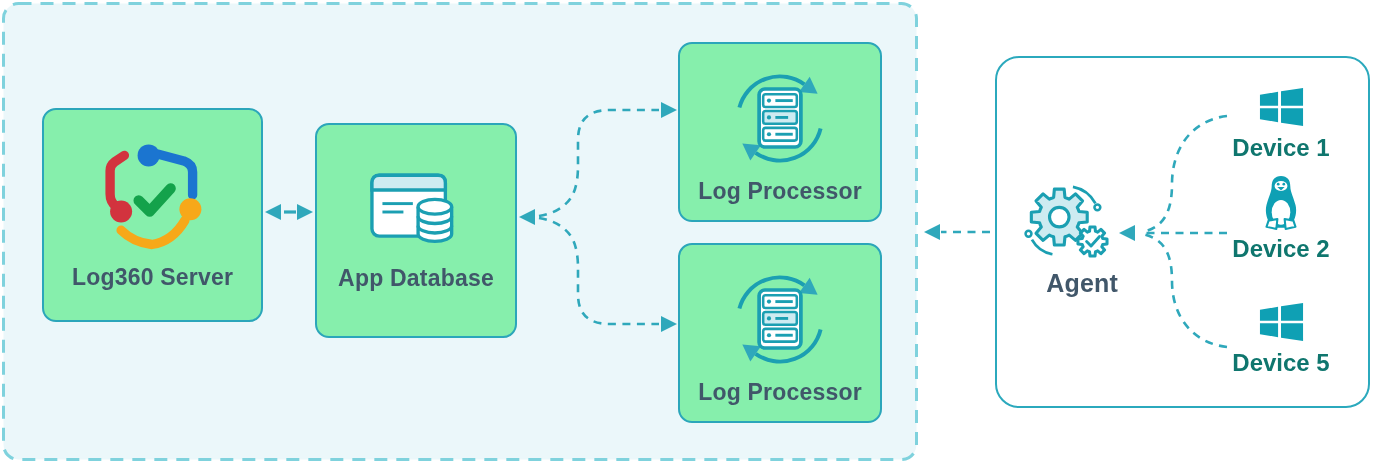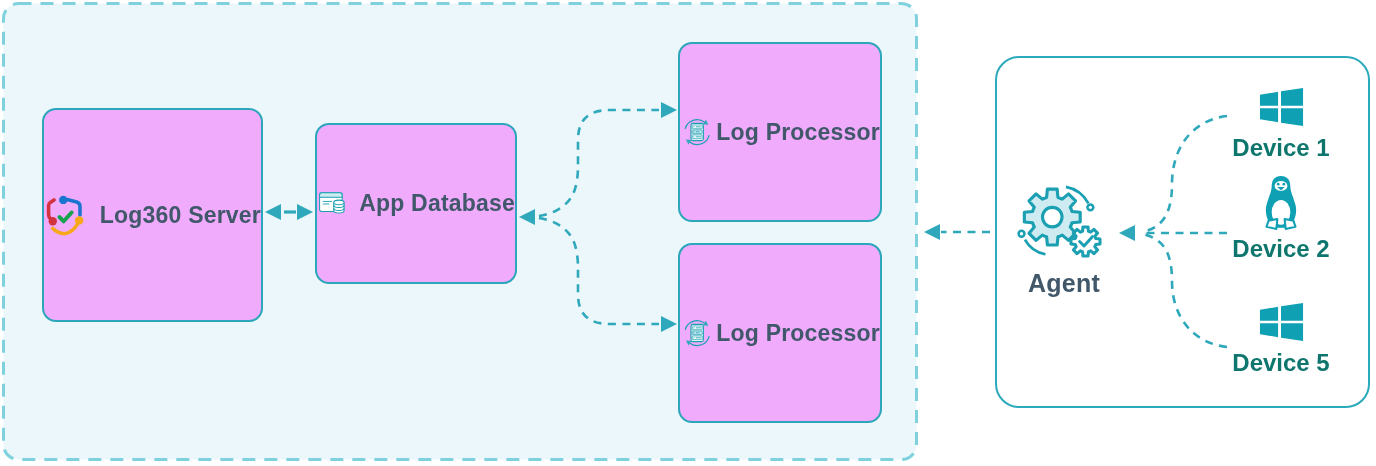--- a/index.html
+++ b/index.html
@@ -4,37 +4,37 @@
 <style>
   html,body{margin:0;padding:0;background:#ffffff;}
   .canvas{
     position:relative;width:1376px;height:466px;background:#ffffff;
     font-family:"Liberation Sans","DejaVu Sans",sans-serif;overflow:hidden;
   }
   svg.layer{position:absolute;left:0;top:0;pointer-events:none;}
   #bg-layer{z-index:0;}
   #connector-layer{z-index:3;}
   .node{
-    position:absolute;background:#f0abfc;border:2.5px solid #2BA6BA;border-radius:14px;
-    display:flex;flex-direction:row;align-items:center;justify-content:center;
+    position:absolute;background:#86efac;border:2.5px solid #2BA6BA;border-radius:14px;
+    display:flex;flex-direction:column;align-items:center;justify-content:center;
     box-sizing:border-box;z-index:2;
   }
   .node-label{
     color:#41576A;font-size:23px;font-weight:600;letter-spacing:.2px;white-space:nowrap;
   }
   #log360-box{left:42px;top:108px;width:221px;height:214px;gap:14px;}
-  #appdb-box{left:315px;top:123px;width:202px;height:161px;gap:10px;}
+  #appdb-box{left:315px;top:123px;width:202px;height:215px;gap:10px;}
   #lp1-box{left:678px;top:42px;width:204px;height:180px;gap:2px;}
   #lp2-box{left:678px;top:243px;width:204px;height:180px;gap:2px;}
   #agent-box{
     position:absolute;left:995px;top:56px;width:375px;height:352px;box-sizing:border-box;
     background:#ffffff;border:2.5px solid #2BA9BD;border-radius:24px;z-index:2;
   }
   .icon-block{position:absolute;display:flex;flex-direction:column;align-items:center;z-index:4;}
-  #agent-block{left:1010px;top:180px;width:108px;gap:5px;}
+  #agent-block{left:1010px;top:180px;width:108px;gap:5px;align-items:flex-end;}
   #agent-block .node-label{font-size:25px;}
   #device1-block{left:1226px;top:85px;width:110px;gap:5px;}
   #device2-block{left:1226px;top:174px;width:110px;gap:3px;}
   #device3-block{left:1226px;top:300px;width:110px;gap:5px;}
   .device-label{color:#0f766e;font-size:24px;font-weight:600;white-space:nowrap;}
 </style>
 </head>
 <body>
 
 <div class="canvas">

